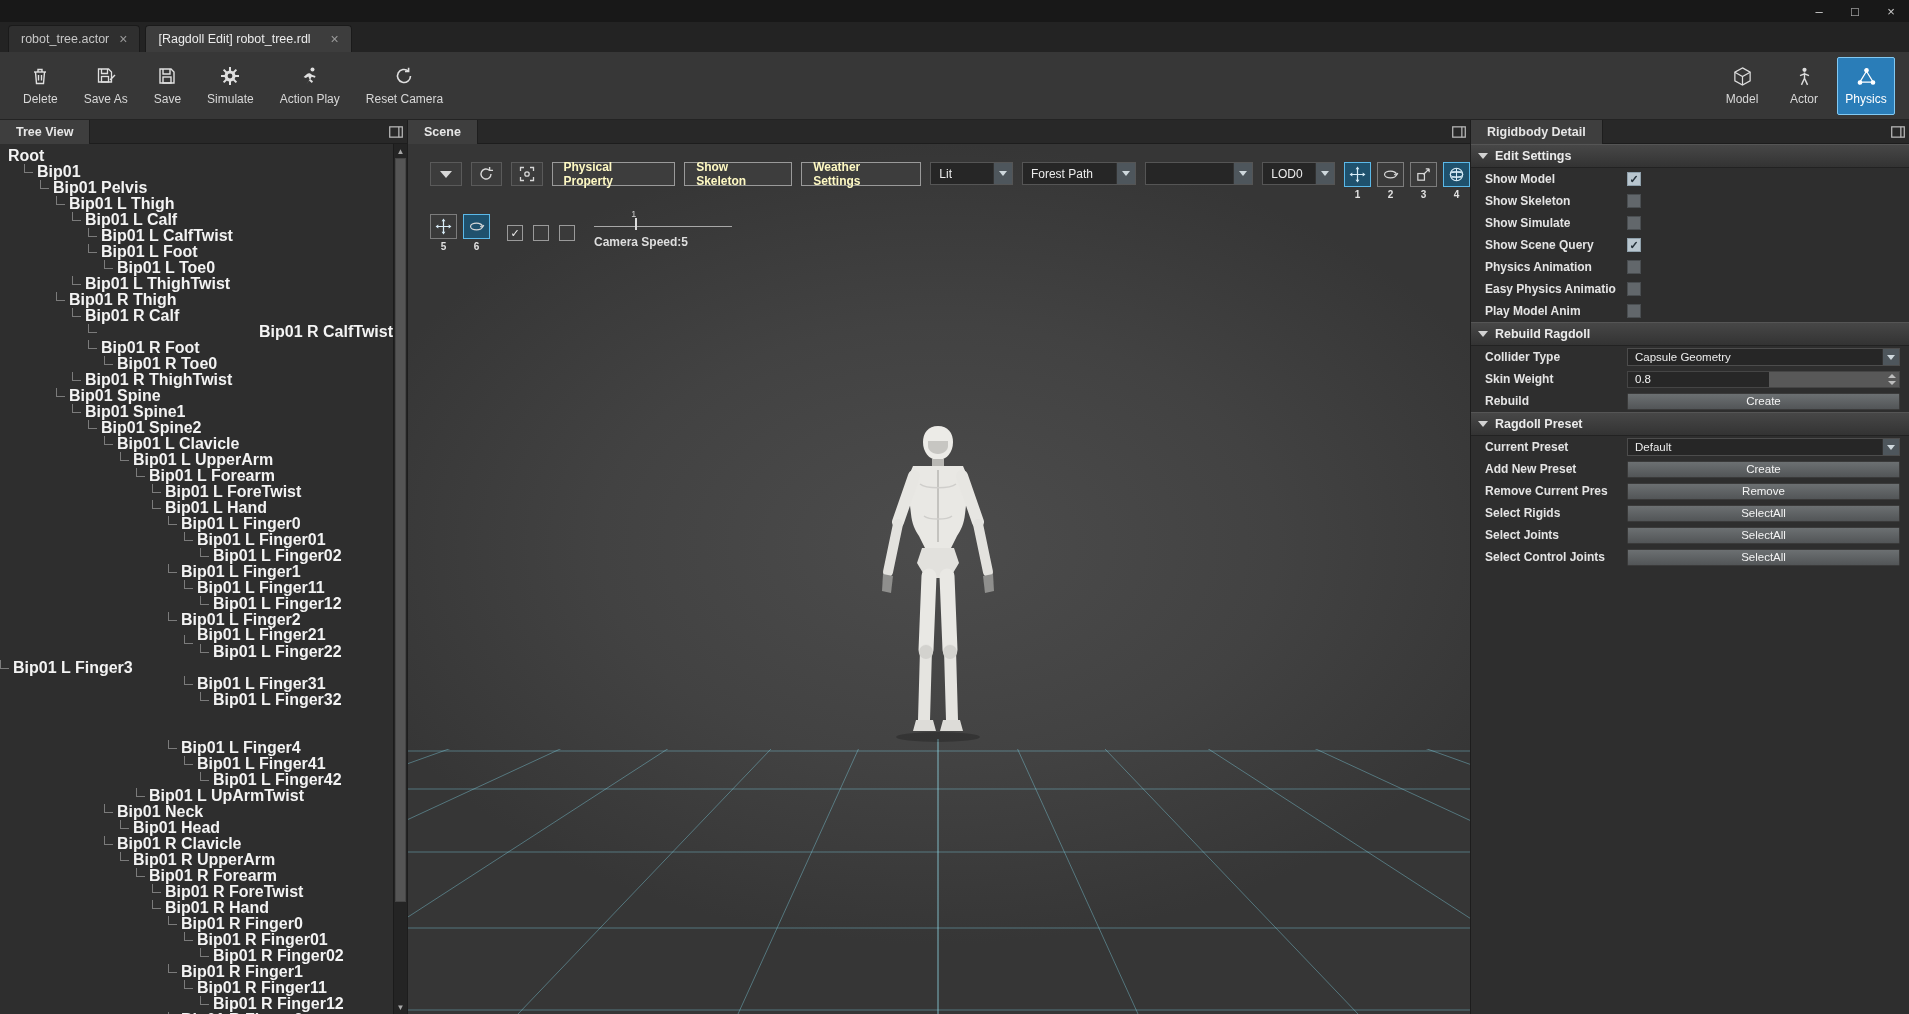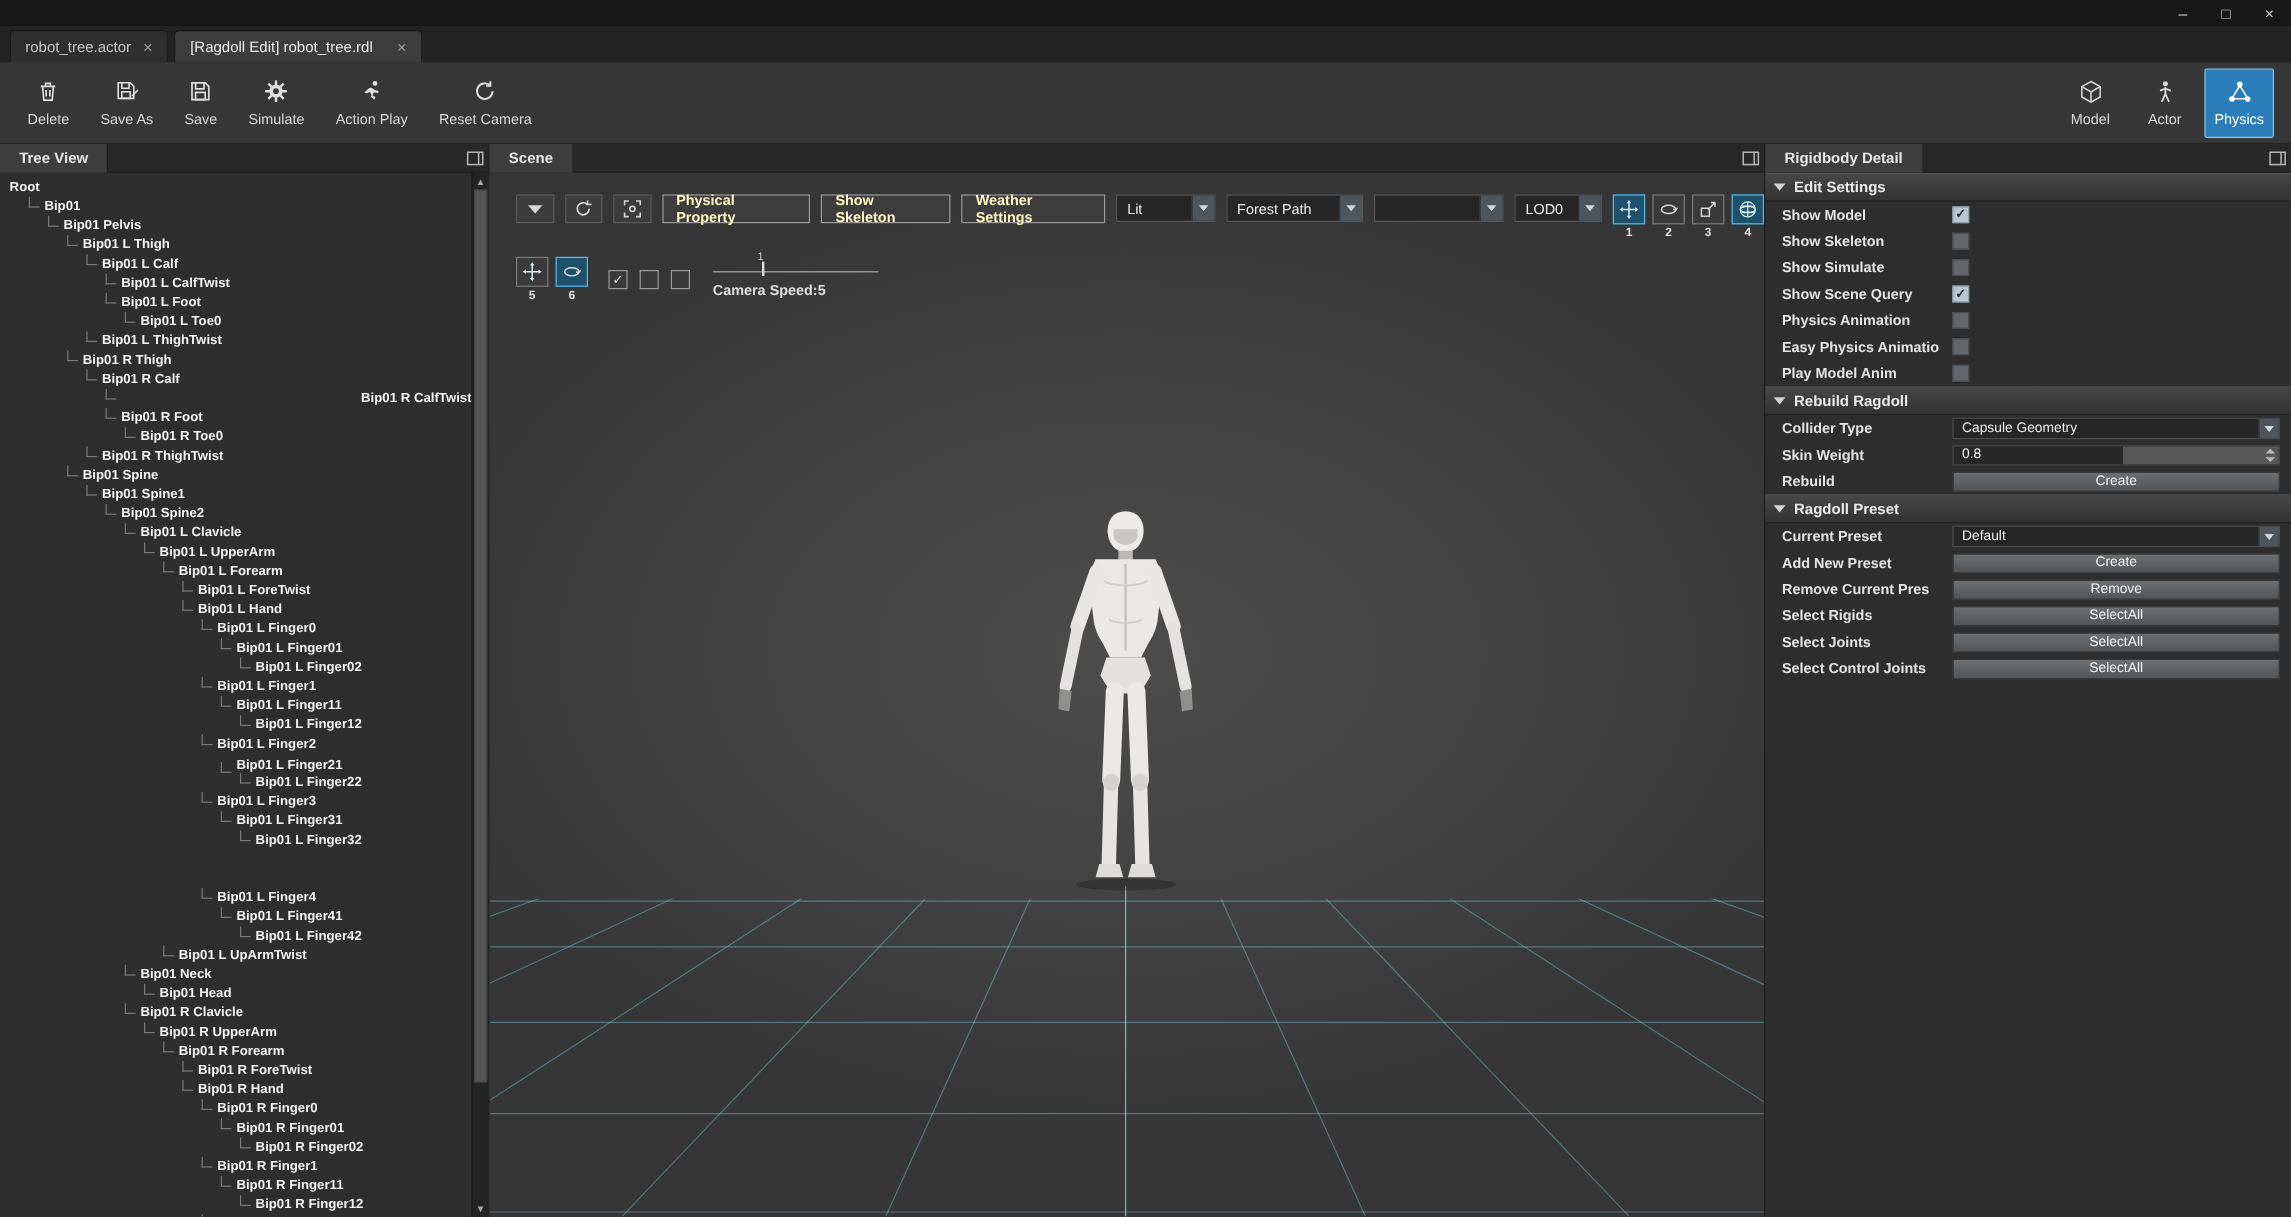--- a/index.html
+++ b/index.html
@@ -30,21 +30,21 @@
   .panel{position:absolute;top:0;bottom:0;}
   .panel-left{left:0;width:408px;background:#2e2e2e;border-right:1px solid #1d1d1d;}
   .panel-center{left:408px;width:1062px;background:#343434;}
   .panel-right{left:1470px;right:0;background:#2e2e2e;border-left:1px solid #1d1d1d;}
   .phead{height:24px;background:#282828;border-bottom:1px solid #1d1d1d;display:flex;align-items:center;position:relative;}
   .ptab{height:24px;display:flex;align-items:center;padding:0 16px;font-size:12.5px;font-weight:bold;color:#e6e6e6;background:#3e3e3e;border-right:1px solid #1e1e1e;}
   .pin{position:absolute;right:3px;top:4px;width:16px;height:16px;}
 
   
   .tree{position:absolute;top:24px;left:0;right:14px;bottom:0;overflow:hidden;padding-top:4px;}
-  .trow{height:16px;display:flex;align-items:center;font-size:11px;font-weight:bold;color:#f3f3f3;white-space:nowrap;}
+  .trow{height:16px;display:flex;align-items:center;font-size:16px;font-weight:bold;color:#f3f3f3;white-space:nowrap;}
   .guide{width:9px;height:9px;border-left:1px solid #7b7b7b;border-bottom:1px solid #7b7b7b;margin:-8px 4px 0 0;flex:none;}
   .vscroll{position:absolute;top:24px;right:0;width:14px;bottom:0;background:#242424;border-left:1px solid #1b1b1b;}
   .sarrow{height:14px;display:flex;align-items:center;justify-content:center;font-size:8px;color:#a8a8a8;}
   .sarrow.bottom{position:absolute;bottom:0;left:0;right:0;}
   .sthumb{position:absolute;top:14px;bottom:112px;left:1px;right:1px;background:#555555;border:1px solid #464646;}
 
   
   .viewport{position:absolute;top:24px;left:0;right:0;bottom:0;overflow:hidden;
     background:radial-gradient(ellipse 58% 46% at 50% 46%, #4c4c4c 0%, #424242 55%, #363636 100%);}
   .gridsvg,.robotsvg{position:absolute;pointer-events:none;}
@@ -360,21 +360,21 @@
             <span class="tlabel">Bip01 L Finger2</span>
           </div>
           <div class="trow" style="padding-left: 184px; align-items: flex-end;">
             <span class="guide"></span>
             <span class="tlabel">Bip01 L Finger21</span>
           </div>
           <div class="trow" style="padding-left: 200px;">
             <span class="guide"></span>
             <span class="tlabel">Bip01 L Finger22</span>
           </div>
-          <div class="trow" style="padding-left: 168px;">
+          <div class="trow" style="">
             <span class="guide"></span>
             <span class="tlabel">Bip01 L Finger3</span>
           </div>
           <div class="trow" style="padding-left: 184px;">
             <span class="guide"></span>
             <span class="tlabel">Bip01 L Finger31</span>
           </div>
           <div class="trow" style="padding-left: 200px;">
             <span class="guide"></span>
             <span class="tlabel">Bip01 L Finger32</span>

